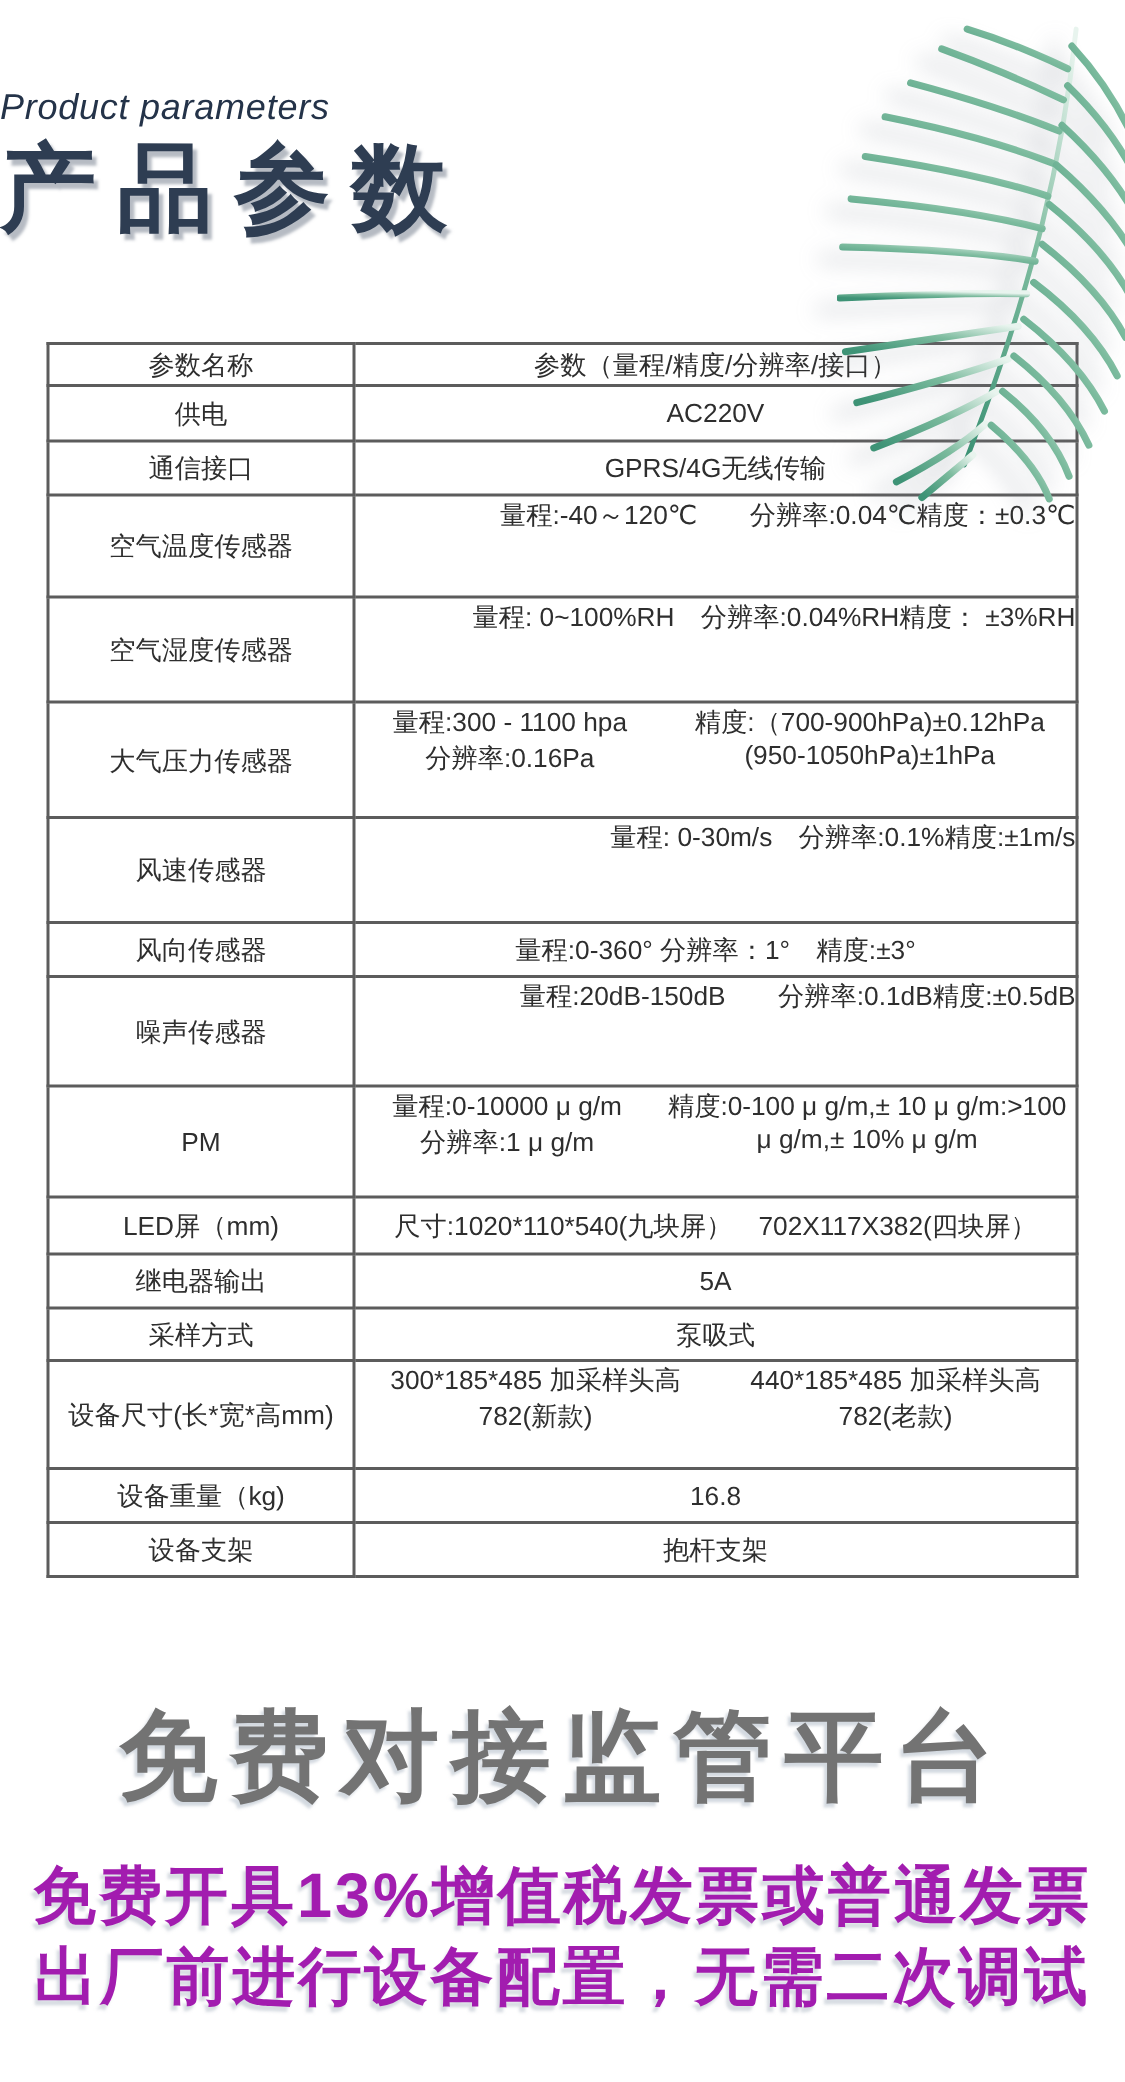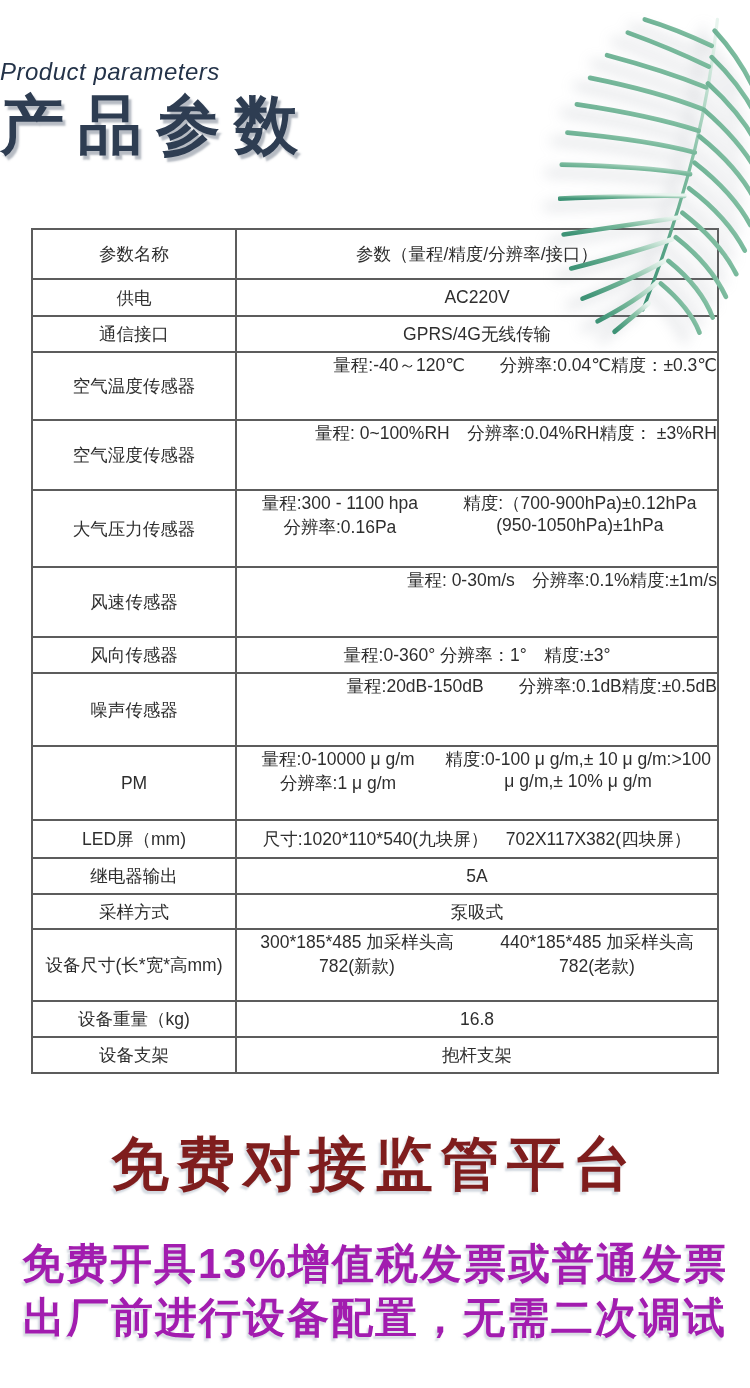--- a/index.html
+++ b/index.html
@@ -31,21 +31,21 @@
   }
   table.spec td{
     border:2px solid #5c5c5c;padding:0;text-align:center;vertical-align:middle;
   }
   table.spec td.c1{width:202px;}
   .stack{display:flex;flex-direction:row;justify-content:flex-end;}
   .stack span{display:block;}
   
   .footer-head{
     position:absolute;top:1126px;left:0;width:100%;text-align:center;
-    font-size:58px;font-weight:bold;color:#7f1d1d;letter-spacing:8px;
+    font-size:66px;font-weight:bold;color:#737373;letter-spacing:8px;
     text-shadow:-2px 3px 2px rgba(175,185,198,0.55);
     font-family:Liberation Serif, serif;
   }
   .footer-line{
     position:absolute;left:0;width:100%;text-align:center;
     font-size:42px;font-weight:bold;color:#a21caf;letter-spacing:2px;
     text-shadow:-2px 3px 2px rgba(175,185,198,0.5);
   }
   .fl1{top:1236px;}
   .fl2{top:1290px;}
@@ -90,21 +90,21 @@
       <path d="M139,181 Q180,212 198,247" stroke-width="5"></path>
       <path d="M132,207 Q172,238 189,272" stroke-width="5"></path>
       <path d="M125,233 Q162,262 178,296" stroke-width="5"></path>
       <path d="M117,258 Q152,286 164,318" stroke-width="5"></path>
       <path d="M109,282 Q140,308 150,334" stroke-width="5"></path>
     </g>
   </svg>
 
   <table class="spec">
     <tbody>
-        <tr style="height:50px">
+        <tr style="height:28px">
       <td class="c1"><span>参数名称</span></td>
       <td><span>参数（量程/精度/分辨率/接口）</span></td>
     </tr>
     <tr style="height:37px">
       <td class="c1"><span>供电</span></td>
       <td><span>AC220V</span></td>
     </tr>
     <tr style="height:36px">
       <td class="c1"><span>通信接口</span></td>
       <td><span>GPRS/4G无线传输</span></td>

